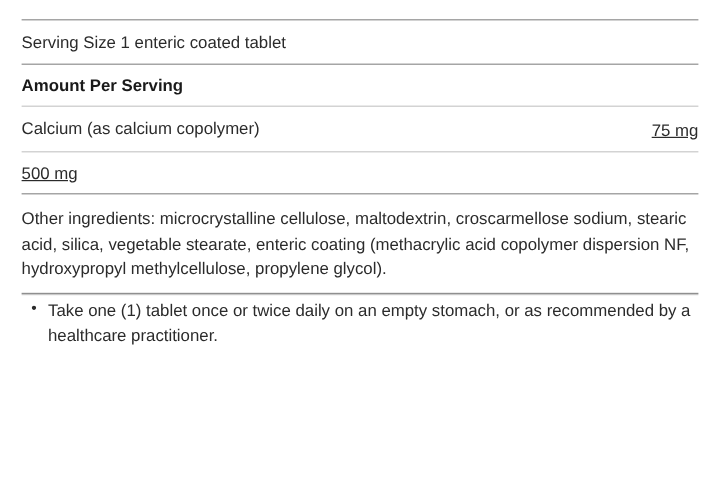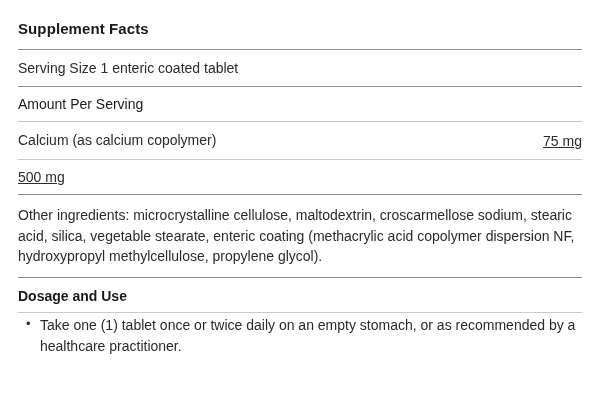--- a/index.html
+++ b/index.html
@@ -36,21 +36,21 @@
     border-top: 1px solid #8f8f8f;
     margin: 0;
   }
   .serving {
     font-size: 14px;
     color: #2b2b2b;
     padding: 10px 0 10px 0;
   }
   .amount-head {
     font-size: 14px;
-    font-weight: normal;
+    font-weight: bold;
     color: #1a1a1a;
     padding: 9px 0 9px 0;
   }
   .row {
     display: flex;
     align-items: center;
     justify-content: space-between;
     padding: 9px 0 9px 0;
     font-size: 14px;
     color: #2b2b2b;
@@ -96,21 +96,20 @@
     top: 0;
     font-size: 13px;
     color: #2b2b2b;
   }
 </style>
 </head>
 <body>
 
 <div class="panel">
 
-  <div class="title">Supplement Facts</div>
 
   <hr class="rule-dark">
 
   <div class="serving">Serving Size 1 enteric coated tablet</div>
 
   <hr class="rule-dark">
 
   <div class="amount-head">Amount Per Serving</div>
 
   <hr class="rule">
@@ -125,21 +124,20 @@
   <div class="row">
     <div class="amt">500 mg</div>
   </div>
 
   <hr class="rule-dark">
 
   <div class="other">Other ingredients: microcrystalline cellulose, maltodextrin, croscarmellose sodium, stearic acid, silica, vegetable stearate, enteric coating (methacrylic acid copolymer dispersion NF, hydroxypropyl methylcellulose, propylene glycol).</div>
 
   <hr class="rule-dark">
 
-  <div class="section-head">Dosage and Use</div>
 
   <hr class="rule">
 
   <ul class="usage">
     <li>
       <span class="bullet">•</span>
       <span>Take one (1) tablet once or twice daily on an empty stomach, or as recommended by a healthcare practitioner.</span>
     </li>
   </ul>
 

